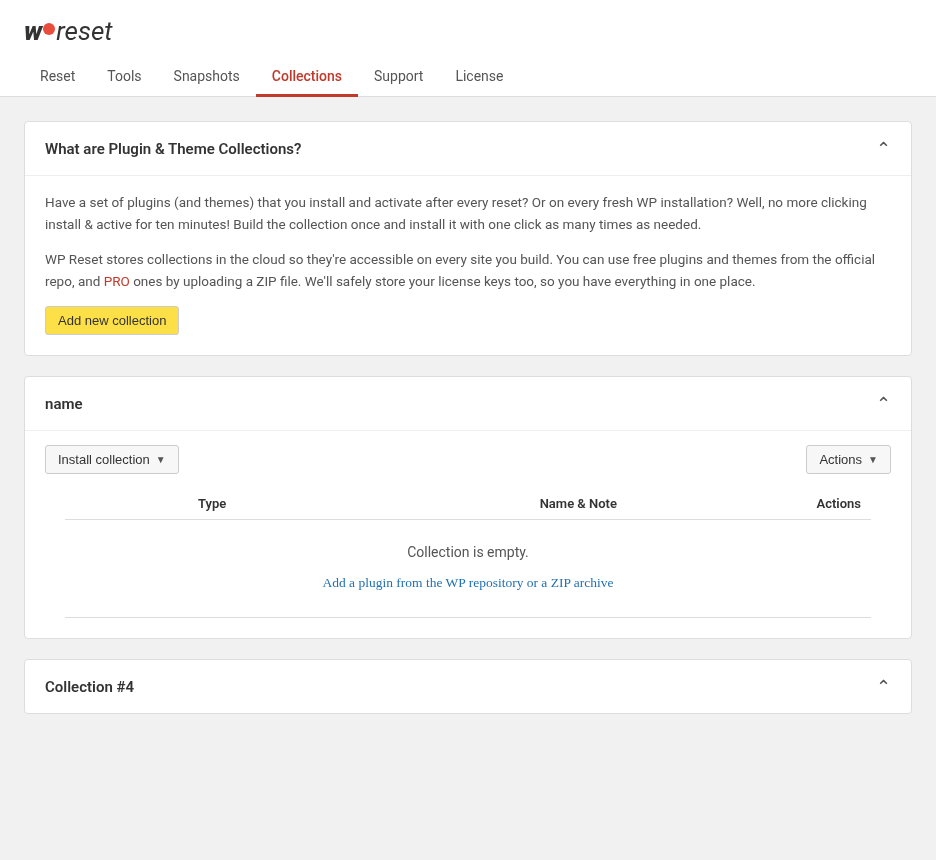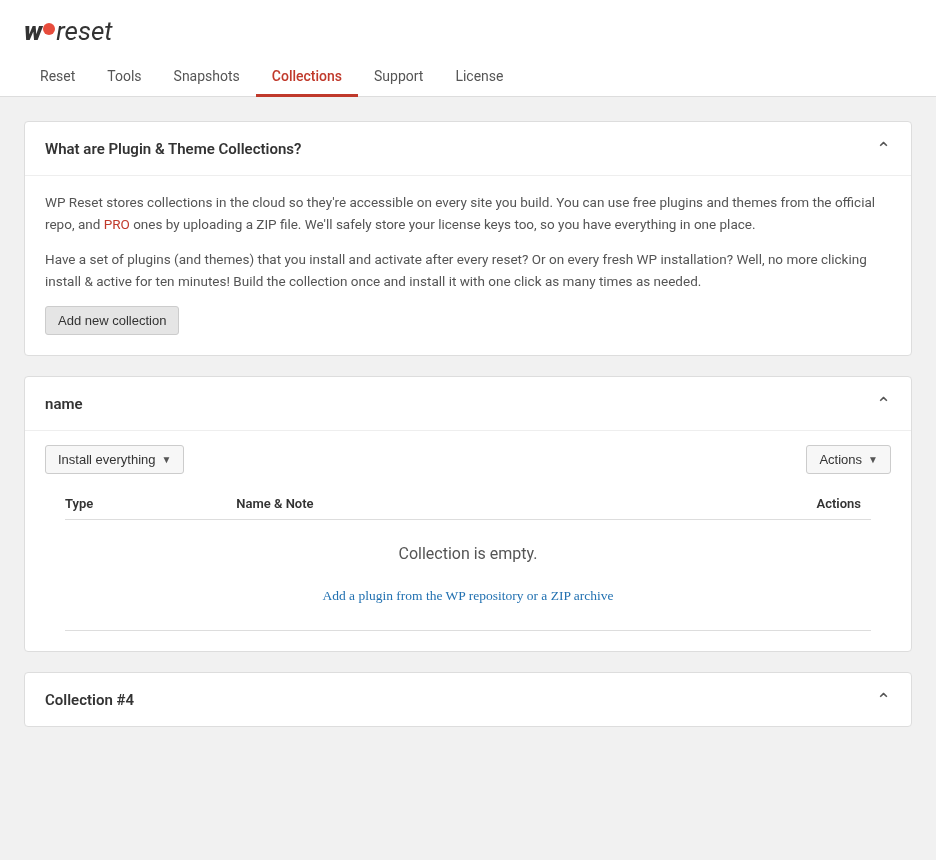--- a/index.html
+++ b/index.html
@@ -84,21 +84,21 @@
     }
     .text-red { color: #c0392b; }
     
     .btn {
       display: inline-block;
       padding: 6px 12px;
       font-size: 13px;
       cursor: pointer;
       border-radius: 3px;
       border: 1px solid #ccc;
-      background: #e5e5e5;
+      background: #fde047;
       color: #333;
       text-decoration: none;
     }
     .btn-group {
       display: flex;
       gap: 10px;
       margin-top: 10px;
       flex-wrap: wrap;
       align-items: center;
     }
@@ -130,36 +130,36 @@
     .collection-table {
       width: 100%;
       border-collapse: collapse;
       margin: 0 20px;
       width: calc(100% - 40px);
     }
     .table-wrapper {
       padding: 0 20px 20px 20px;
     }
     .collection-table th {
-      text-align: left;
+      text-align: right;
       padding: 8px 10px 8px 0;
       font-size: 13px;
       font-weight: 600;
       color: #333;
       border-bottom: 1px solid #ddd;
     }
     .collection-table th:last-child { text-align: right; }
     .empty-state {
       text-align: center;
       padding: 24px 0 10px;
     }
     .empty-state p {
       color: #555;
-      font-size: 16px;
-      margin-bottom: 24px;
+      font-size: 14px;
+      margin-bottom: 14px;
     }
     .empty-state a {
       color: #2271b1;
       text-decoration: none;
       font-size: 13.5px;
       font-family: Liberation Serif, serif;
     }
     .table-divider {
       border: none;
       border-top: 1px solid #ddd;
@@ -218,39 +218,39 @@
 
   <div class="main-content">
 
     <div class="card">
       <div class="card-header">
         <h2>What are Plugin &amp; Theme Collections?</h2>
         <span class="chevron-icon">⌃</span>
       </div>
       <div class="card-body">
         <p class="info-text">
-          <span>WP Reset stores collections in the cloud so they're accessible on every site you build. You can use free plugins and themes from the official repo, and </span><span class="text-red">PRO</span><span> ones by uploading a ZIP file. We'll safely store your license keys too, so you have everything in one place.</span>
+          <span>Have a set of plugins (and themes) that you install and activate after every reset? Or on every fresh WP installation? Well, no more clicking install &amp; active for ten minutes! Build the collection once and install it with one click as many times as needed.</span>
         </p>
         <p class="info-text">
-          <span>Have a set of plugins (and themes) that you install and activate after every reset? Or on every fresh WP installation? Well, no more clicking install &amp; active for ten minutes! Build the collection once and install it with one click as many times as needed.</span>
+          <span>WP Reset stores collections in the cloud so they're accessible on every site you build. You can use free plugins and themes from the official repo, and </span><span class="text-red">PRO</span><span> ones by uploading a ZIP file. We'll safely store your license keys too, so you have everything in one place.</span>
         </p>
         <div class="btn-group">
           <button class="btn">Add new collection</button>
         </div>
       </div>
     </div>
 
     <div class="card">
       <div class="card-header">
         <h2>name</h2>
         <span class="chevron-icon">⌃</span>
       </div>
       <div class="collection-toolbar">
         <button class="btn-dropdown">
-          <span>Install everything</span>
+          <span>Install collection</span>
           <span class="arrow">▼</span>
         </button>
         <button class="btn-dropdown actions-btn">
           <span>Actions</span>
           <span class="arrow">▼</span>
         </button>
       </div>
       <div class="table-wrapper">
         <table class="collection-table">
           <thead>

